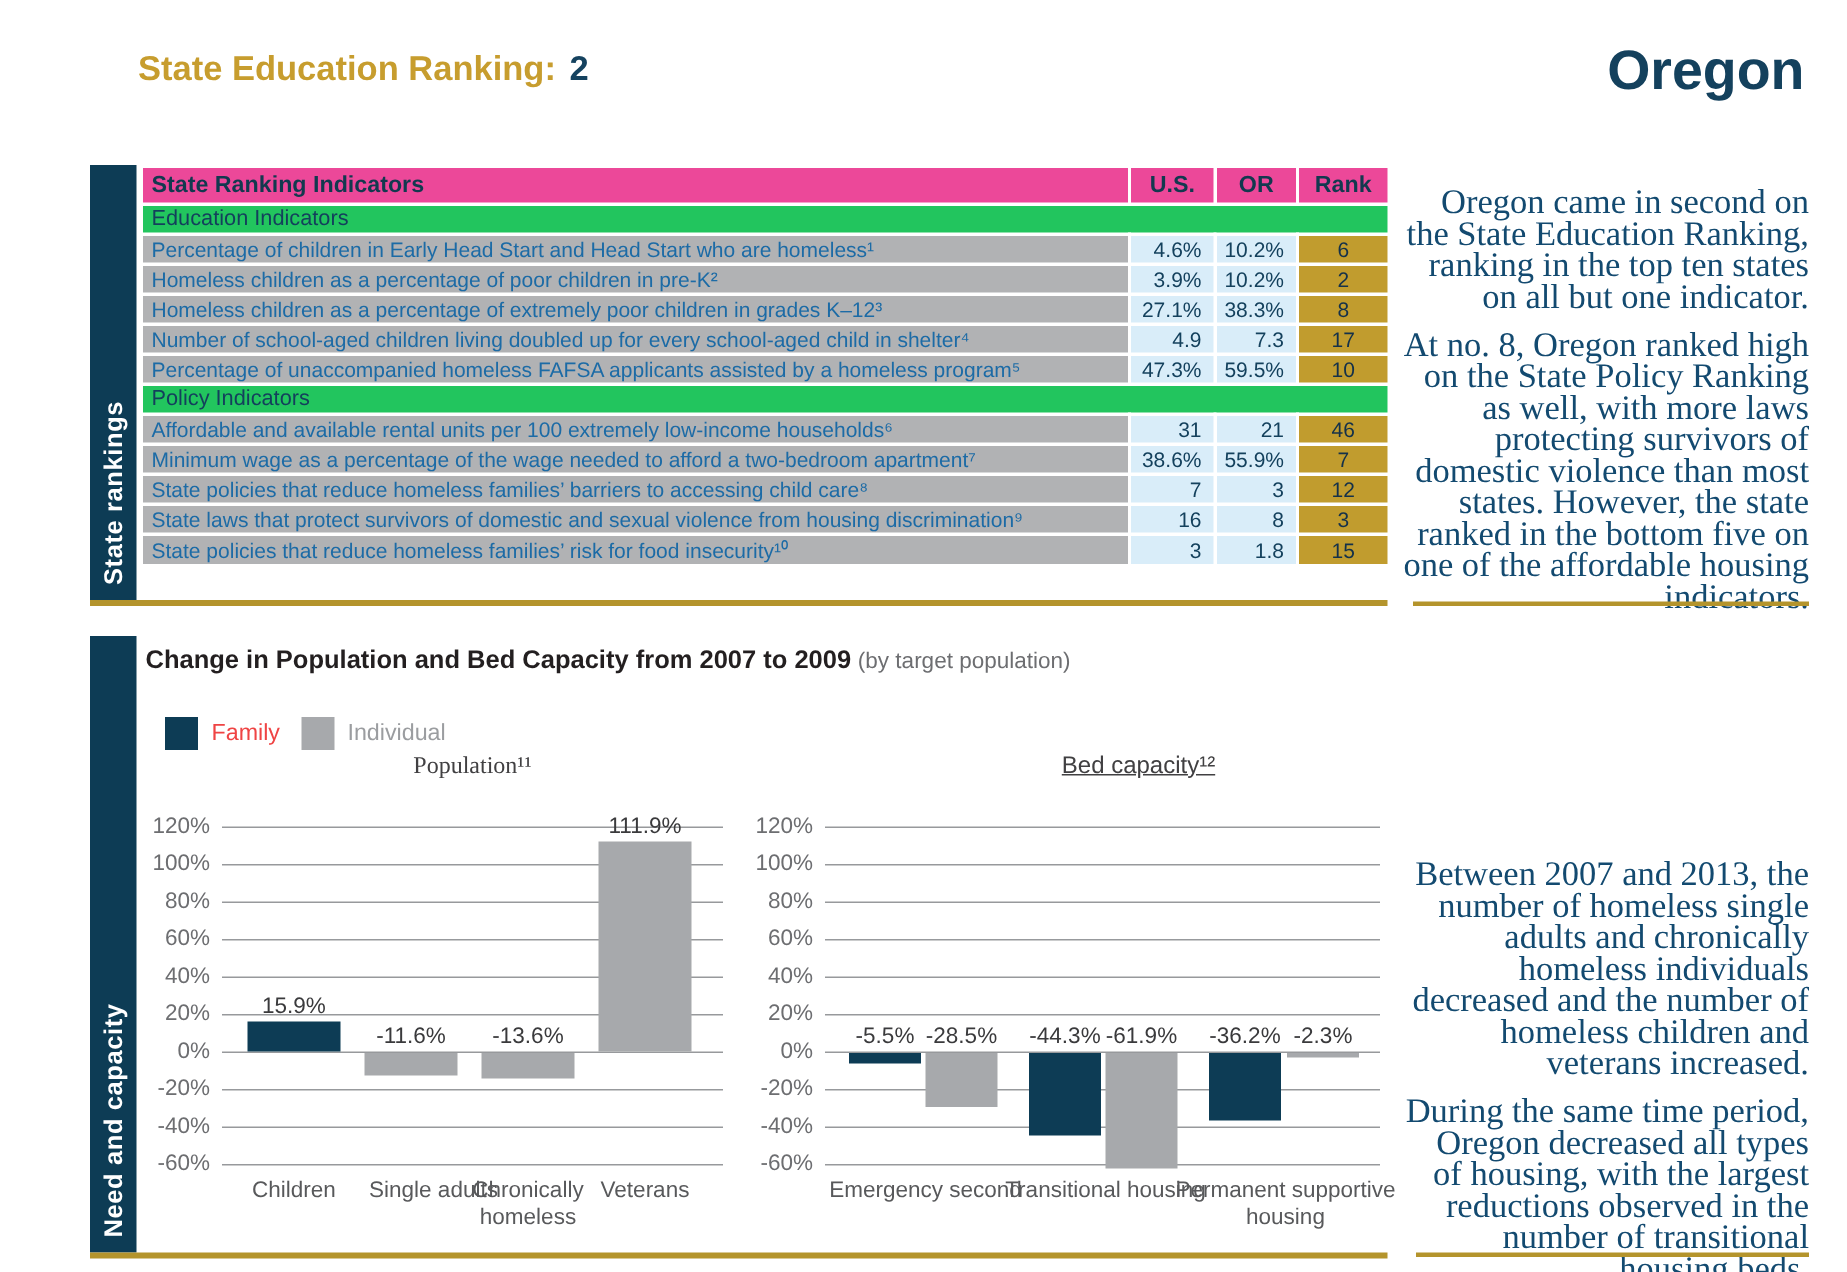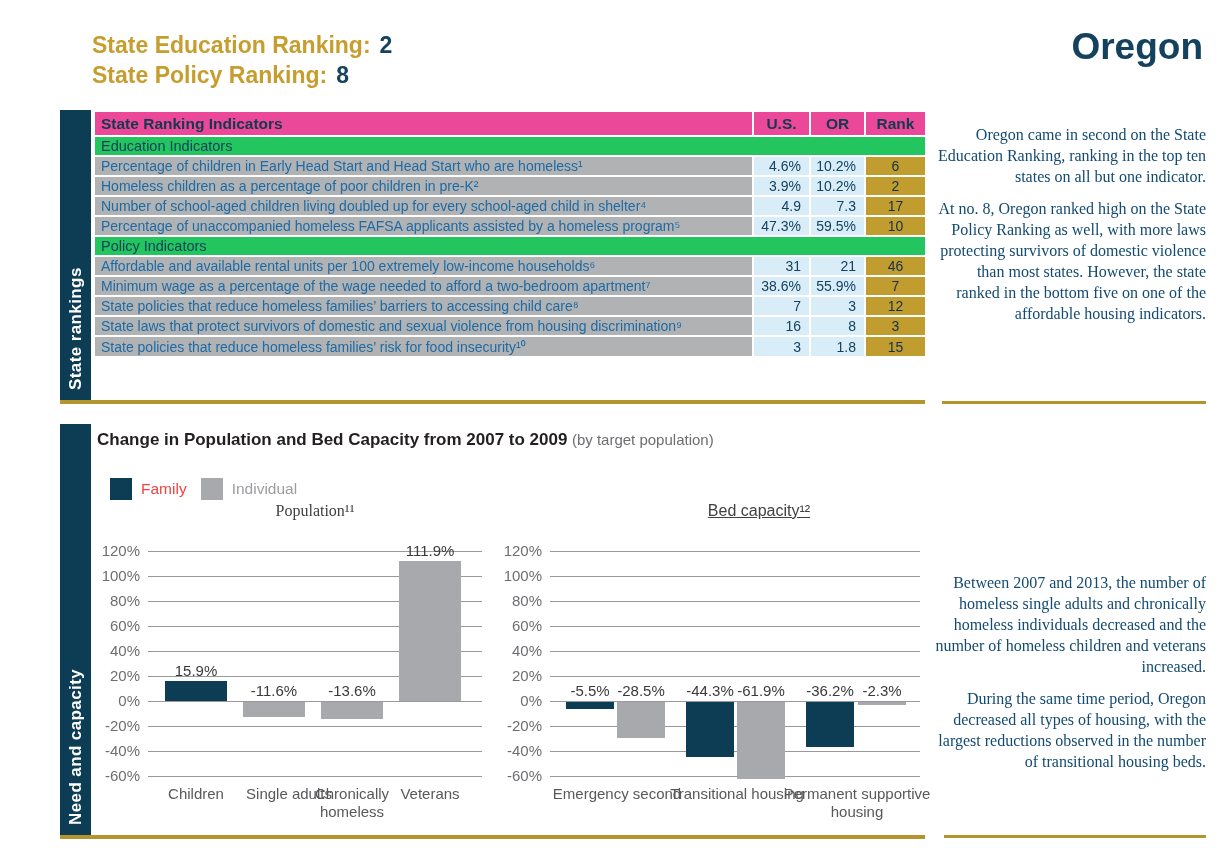--- a/index.html
+++ b/index.html
@@ -34,21 +34,21 @@
   table.rank .section td { background:#22c55e; color:#143f5c; font-size:14.5px; height:18px; text-align:left; padding-left:6px; }
   table.rank .row td { height:18px; font-size:14px; }
   table.rank .row td.ind { background:#b1b2b4; color:#1c6ba6; text-align:left; padding-left:6px; }
   table.rank .row td.val { background:#d9edf9; color:#14415d; text-align:right; padding-right:8px; }
   table.rank .row td.rank { background:#c19c2e; color:#14314a; text-align:center; }
 
   .gold-rule { background:#b4942c; }
 
   
   .commentary { left:935px; width:271px; text-align:right; color:#134a70;
-    font-family:"Liberation Serif", serif; font-size:16px; line-height:21px; }
+    font-family:"Liberation Serif", serif; font-size:23px; line-height:21px; }
   .commentary p { margin:0 0 11px 0; }
 
   
   .chart-title-line { left:97px; top:430px; white-space:nowrap; }
   .chart-title { font-size:17px; font-weight:bold; color:#231f20; }
   .chart-title-sub { font-size:15px; color:#6d6e71; font-weight:normal; }
 
   .legend { left:110px; top:478px; display:flex; align-items:center; }
   .legend-item { display:flex; align-items:center; margin-right:14px; }
   .legend-swatch { width:22px; height:22px; margin-right:9px; }
@@ -65,23 +65,20 @@
   .cat-label { position:absolute; text-align:center; font-size:15px; color:#58595b; line-height:18px; }
 </style>
 </head>
 <body>
 
 <div class="page" id="page">
 
   <div class="abs rank-headings">
     <div class="rank-line">
       <span>State Education Ranking:</span><span class="num">2</span>
-    </div>
-    <div class="rank-line">
-      <span>State Policy Ranking:</span><span class="num">8</span>
     </div>
   </div>
   <div class="abs state-name">Oregon</div>
 
   <div class="abs vbar vbar-rankings">
     <span class="vlabel">State rankings</span>
   </div>
 
   <div class="abs rank-table-wrap">
     <table class="rank" id="rank-table">
@@ -105,20 +102,26 @@
             <td class="ind">Percentage of children in Early Head Start and Head Start who are homeless¹</td>
             <td class="val">4.6%</td>
             <td class="val">10.2%</td>
             <td class="rank">6</td>
           </tr>
           <tr class="row">
             <td class="ind">Homeless children as a percentage of poor children in pre-K²</td>
             <td class="val">3.9%</td>
             <td class="val">10.2%</td>
             <td class="rank">2</td>
+          </tr>
+          <tr class="row">
+            <td class="ind">Homeless children as a percentage of extremely poor children in grades K–12³</td>
+            <td class="val">27.1%</td>
+            <td class="val">38.3%</td>
+            <td class="rank">8</td>
           </tr>
           <tr class="row">
             <td class="ind">Number of school-aged children living doubled up for every school-aged child in shelter⁴</td>
             <td class="val">4.9</td>
             <td class="val">7.3</td>
             <td class="rank">17</td>
           </tr>
           <tr class="row">
             <td class="ind">Percentage of unaccompanied homeless FAFSA applicants assisted by a homeless program⁵</td>
             <td class="val">47.3%</td>

